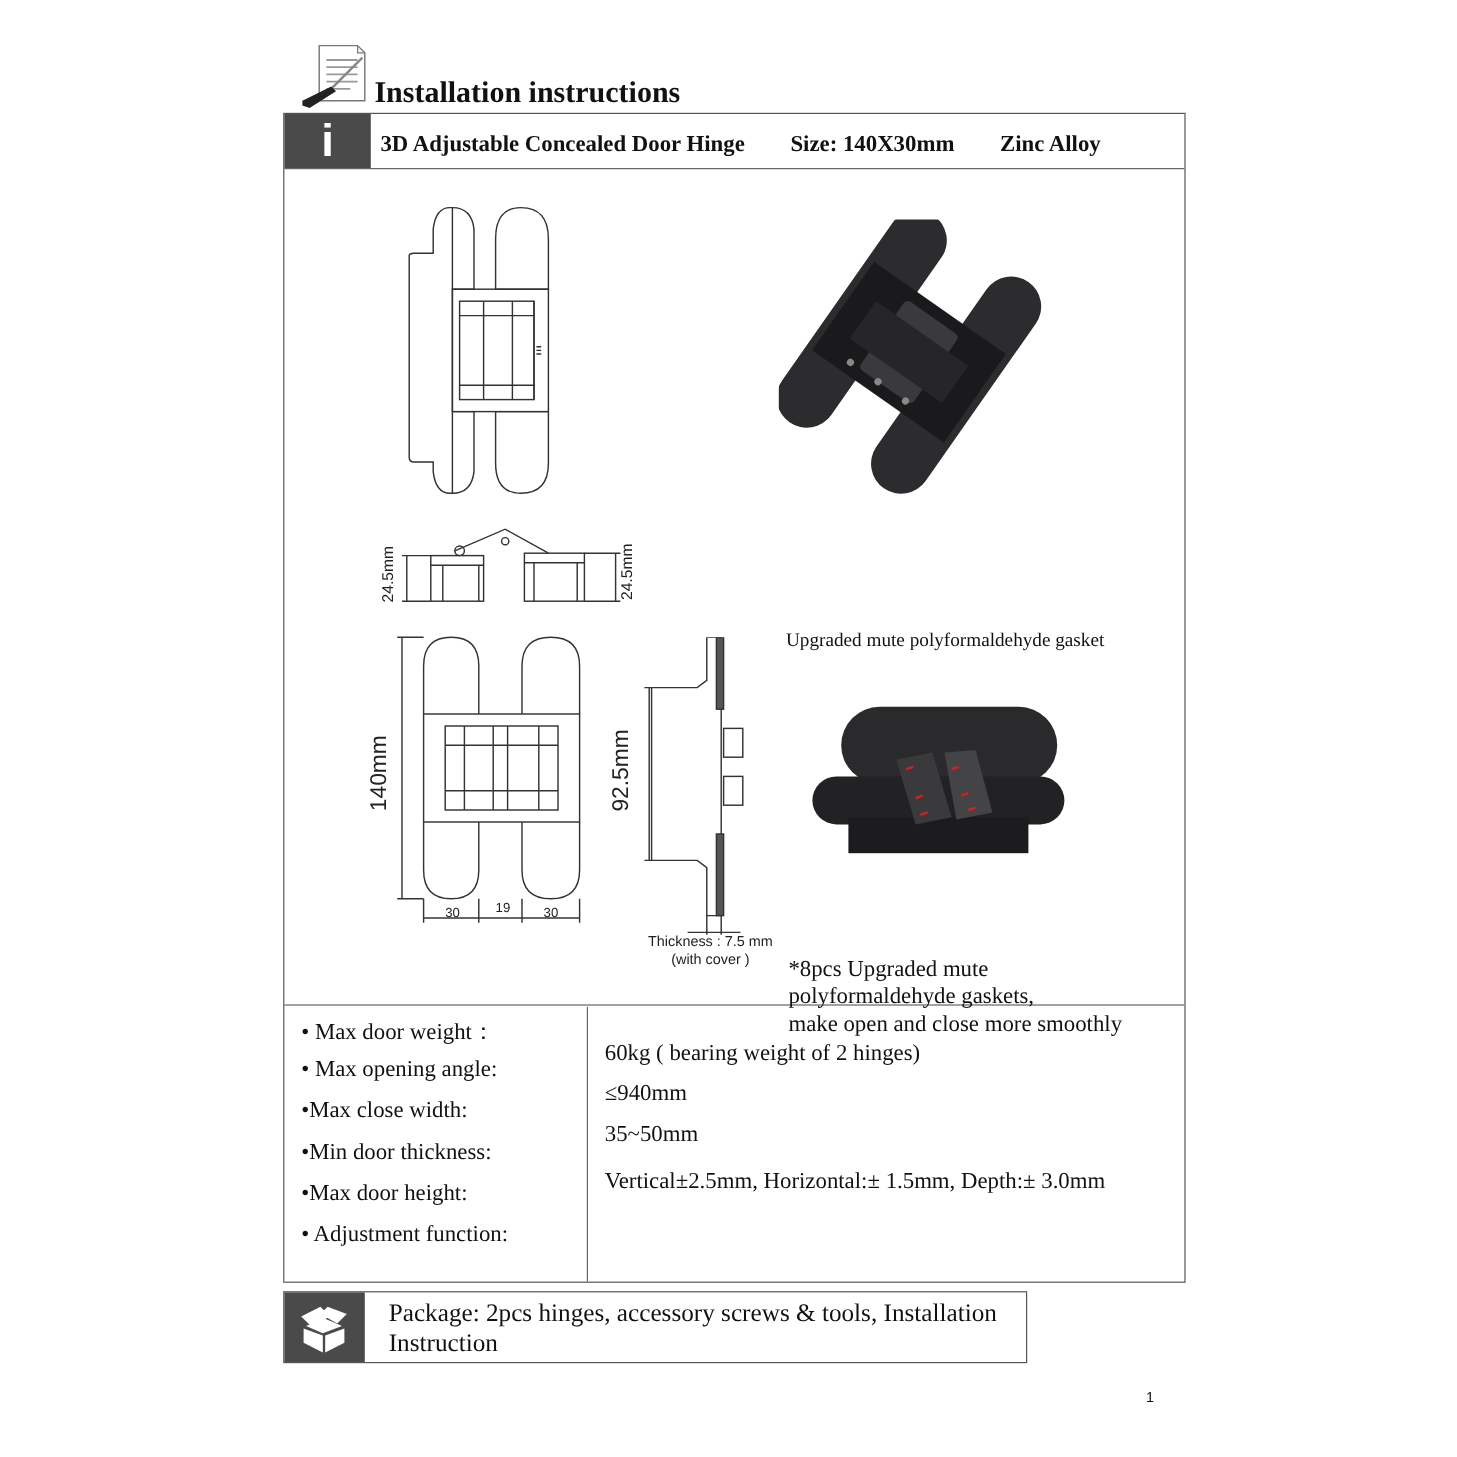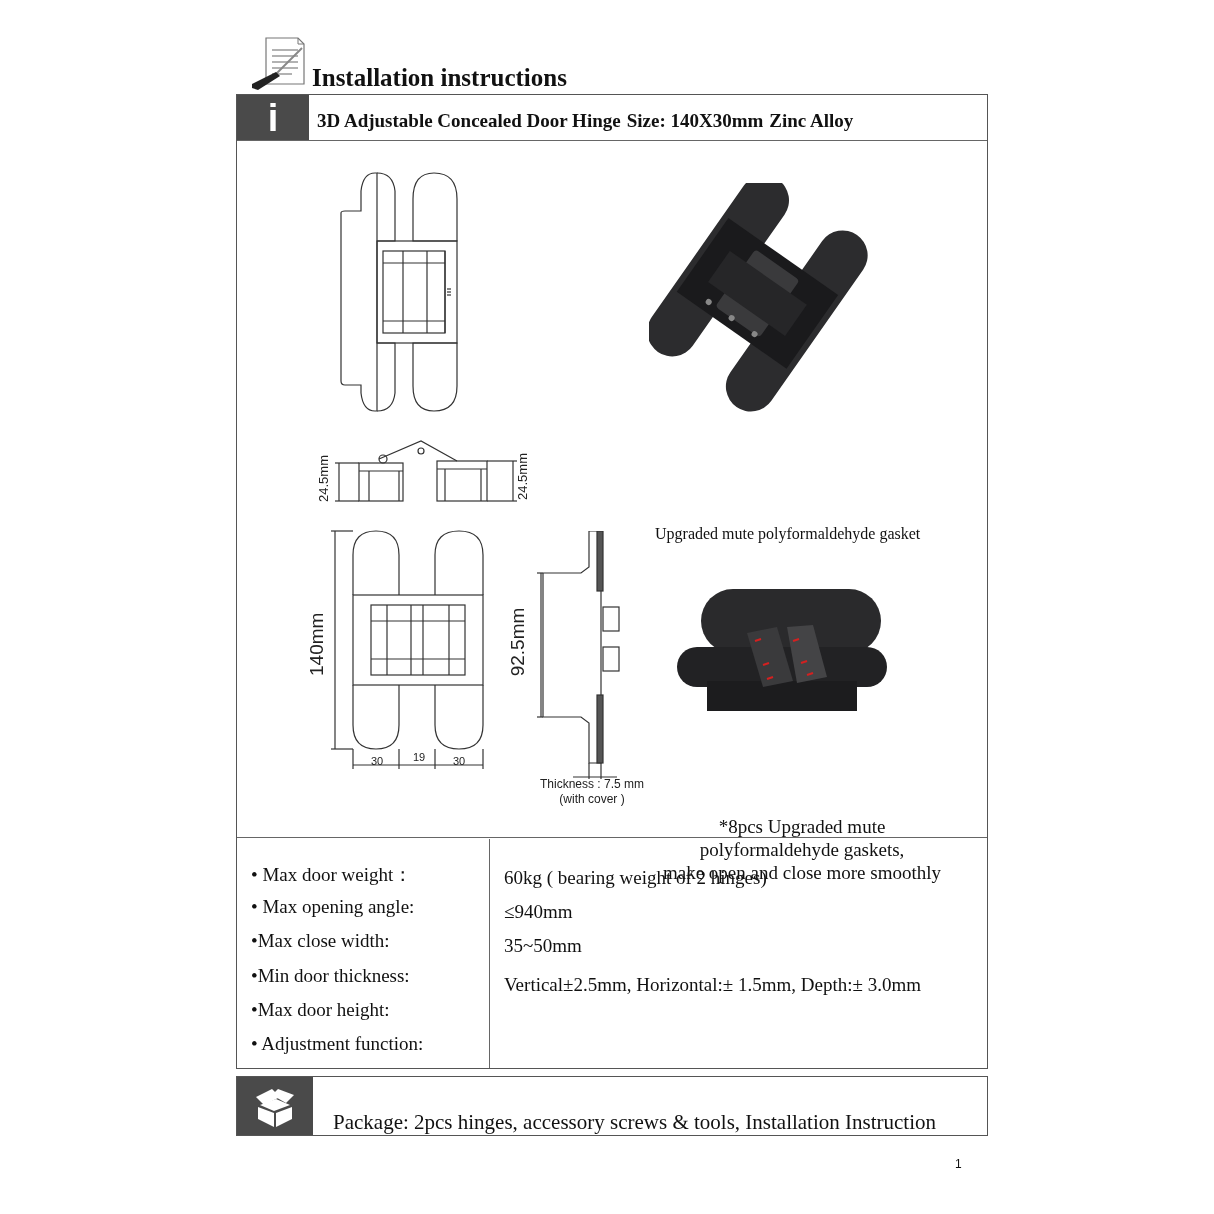--- a/index.html
+++ b/index.html
@@ -7,35 +7,35 @@
   body { position: relative; font-family: "Liberation Serif", serif; color: #111; }
 
   .title-row { position: absolute; left: 246px; top: 36px; height: 56px; display: flex; align-items: flex-end; }
   .title-icon { width: 62px; height: 56px; position: relative; }
   .title-text { font-size: 25px; font-weight: bold; margin-left: 4px; margin-top: -6px; }
 
   .frame { position: absolute; left: 236px; top: 94px; width: 752px; height: 975px; border: 1.5px solid #555; }
   .head-bar { position: absolute; left: 0; top: 0; width: 100%; height: 46px; border-bottom: 1.5px solid #666; display: flex; align-items: center; }
   .info-box { width: 72px; height: 100%; background: #4a4a4a; display: flex; align-items: center; justify-content: center; }
   .info-i { color: #fff; font-family: "Liberation Sans", sans-serif; font-size: 38px; font-weight: bold; line-height: 1; }
-  .head-text { margin-left: 8px; font-size: 19px; font-weight: bold; display: flex; gap: 6px; margin-top: 6px; justify-content: flex-end; }
+  .head-text { margin-left: 8px; font-size: 19px; font-weight: bold; display: flex; gap: 38px; margin-top: 6px; justify-content: flex-end; }
 
   .drawing-area { position: absolute; left: 0; top: 46px; width: 100%; height: 697px; border-bottom: 1.5px solid #666; }
   .caption1 { position: absolute; left: 418px; top: 360px; font-size: 16px; margin-top: 24px; }
-  .caption2 { position: absolute; left: 420px; top: 655px; width: 290px; font-size: 19px; text-align: center; line-height: 23px; height: 68px; overflow: hidden; margin-top: 19px; }
+  .caption2 { position: absolute; left: 420px; top: 655px; width: 290px; font-size: 19px; text-align: left; line-height: 23px; height: 68px; overflow: hidden; }
 
   .dim-label { position: absolute; font-family: "Liberation Sans", sans-serif; color: #222; }
   .rot { transform: rotate(-90deg); transform-origin: center; white-space: nowrap; }
 
   .specs { position: absolute; left: 0; top: 744px; width: 100%; height: 229px; display: flex; }
-  .spec-labels { width: 253px; border-right: 1.5px solid #666; padding: 23px 0 0 14px; }
+  .spec-labels { width: 253px; border-right: 1.5px solid #666; padding: 8px 0 0 14px; }
   .spec-values { flex: 1; padding: 28px 0 0 14px; }
   .spec-line { height: 34.2px; font-size: 19px; white-space: nowrap; }
 
-  .pkg { position: absolute; left: 236px; top: 1076px; width: 752px; height: 60px; border: 1.5px solid #555; display: flex; align-items: flex-end; }
+  .pkg { position: absolute; left: 236px; top: 1076px; width: 620px; height: 60px; border: 1.5px solid #555; display: flex; align-items: center; }
   .pkg-box { width: 76px; height: 100%; background: #4a4a4a; display: flex; align-items: center; justify-content: center; }
   .pkg-text { margin-left: 20px; font-size: 21px; margin-top: 2px; }
 
   .page-num { position: absolute; left: 955px; top: 1157px; font-family: "Liberation Sans", sans-serif; font-size: 12px; }
 </style>
 </head>
 <body>
 
 <div class="title-row">
   <div class="title-icon">

